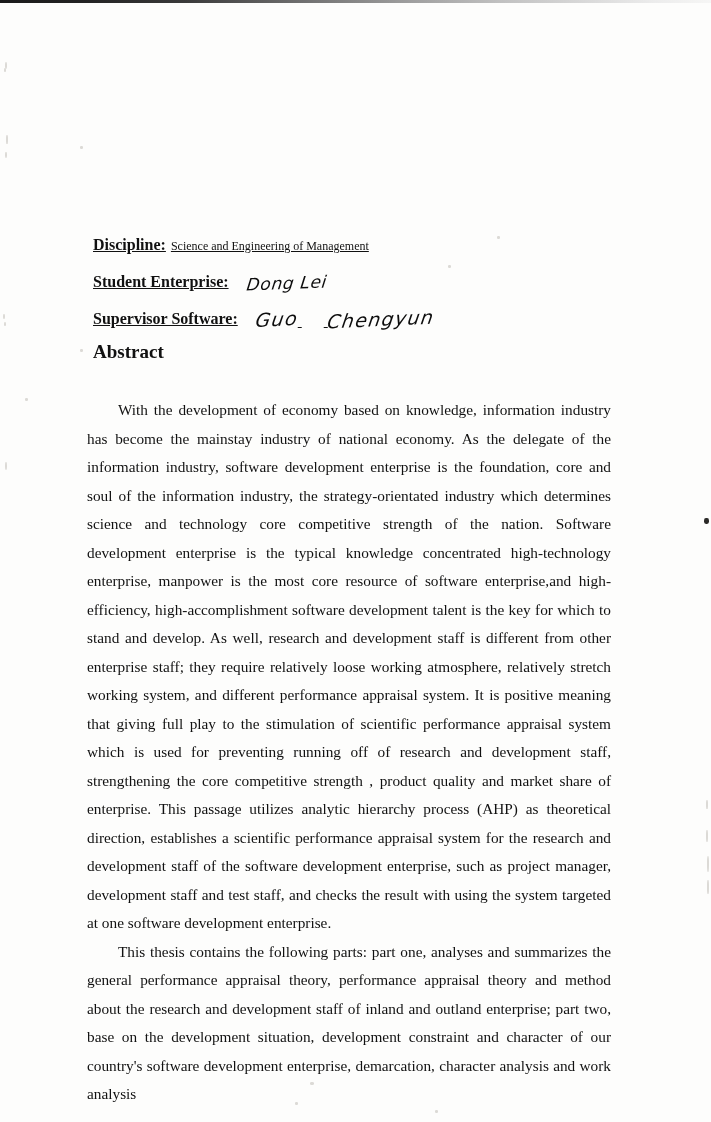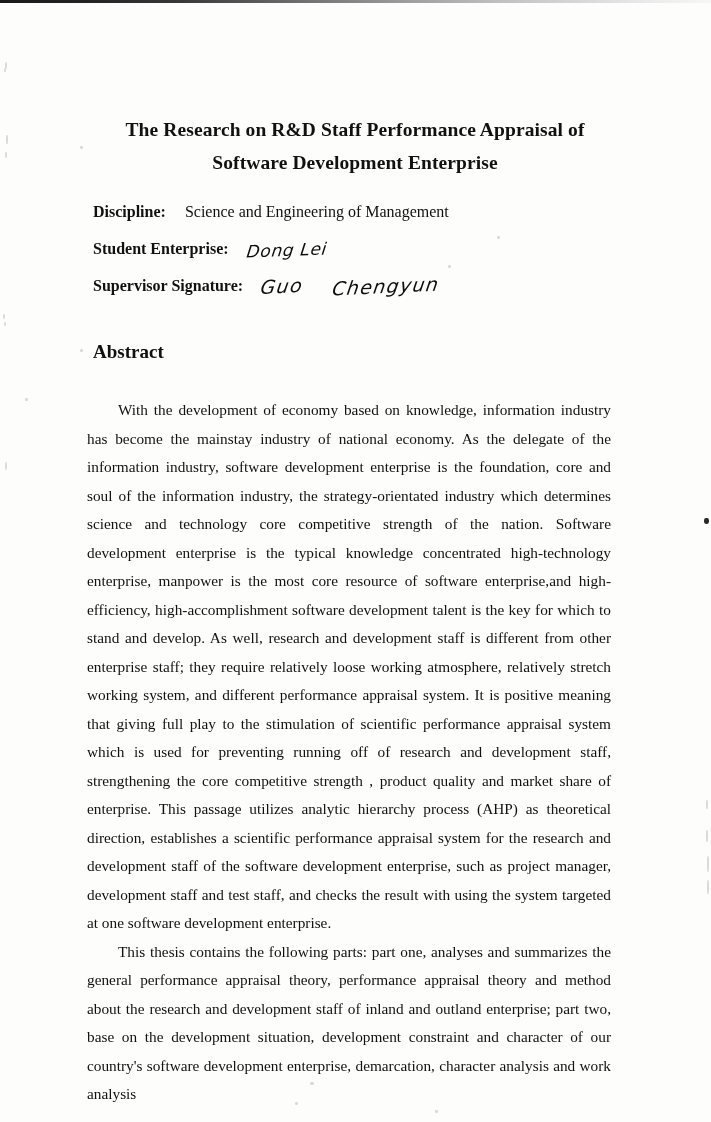--- a/index.html
+++ b/index.html
@@ -51,37 +51,38 @@
     font-size: 19.5px;
     font-weight: bold;
     line-height: 33px;
     letter-spacing: 0.1px;
     white-space: nowrap;
   }
 
   .meta-block {
     position: absolute;
     left: 93px;
-    top: 203px;
+    top: 236px;
     width: 524px;
+    text-decoration: underline;
   }
   .meta-row {
     display: flex;
     align-items: baseline;
     height: 35px;
   }
   .meta-label {
     font-size: 16px;
     font-weight: bold;
     white-space: nowrap;
   }
   .meta-value {
-    font-size: 16px;
+    font-size: 12px;
     font-weight: normal;
-    margin-left: 19px;
+    margin-left: 5px;
     white-space: nowrap;
   }
   .sig-slot {
     margin-left: 18px;
     position: relative;
     top: 2px;
   }
   .signature {
     font-family: "DejaVu Sans", sans-serif;
     font-style: italic;
@@ -147,41 +148,37 @@
   <div class="speck faint" style="left:448px;top:265px; width:3px; height:3px;"></div>
   <div class="speck dark" style="left:704px;top:518px; width:5px; height:6px;"></div>
   <div class="speck faint" style="left:706px;top:800px; width:2px; height:9px;"></div>
   <div class="speck faint" style="left:706px;top:830px; width:2px; height:12px;"></div>
   <div class="speck faint" style="left:707px;top:856px; width:2px; height:16px;"></div>
   <div class="speck faint" style="left:707px;top:880px; width:2px; height:14px;"></div>
   <div class="speck faint" style="left:295px;top:1102px;width:3px; height:3px;"></div>
   <div class="speck faint" style="left:435px;top:1110px;width:3px; height:3px;"></div>
   <div class="speck faint" style="left:310px;top:1082px;width:4px; height:3px;"></div>
 
-  <div class="title-block">
-    <div class="title-line">The Research on R&amp;D Staff Performance Appraisal of</div>
-    <div class="title-line">Software Development Enterprise</div>
-  </div>
 
   <div class="meta-block">
 
     <div class="meta-row">
       <span class="meta-label">Discipline:</span>
       <span class="meta-value">Science and Engineering of Management</span>
     </div>
 
     <div class="meta-row">
       <span class="meta-label">Student Enterprise:</span>
       <span class="sig-slot">
         <span class="signature sig-student">Dong Lei</span>
       </span>
     </div>
 
     <div class="meta-row">
-      <span class="meta-label">Supervisor Signature:</span>
+      <span class="meta-label">Supervisor Software:</span>
       <span class="sig-slot">
         <span class="signature sig-supervisor">Guo</span>
         <span class="sig-gap"></span>
         <span class="signature sig-supervisor">Chengyun</span>
       </span>
     </div>
 
   </div>
 
   <div class="abstract-heading">Abstract</div>

